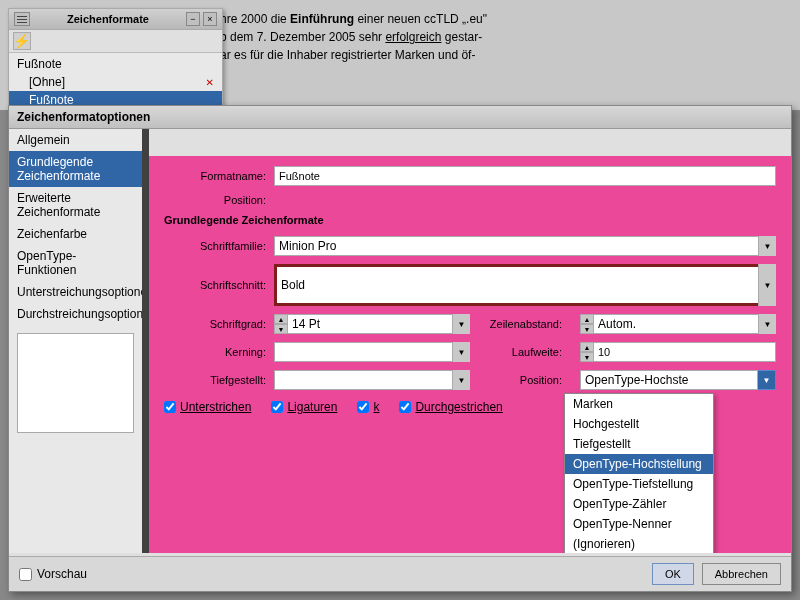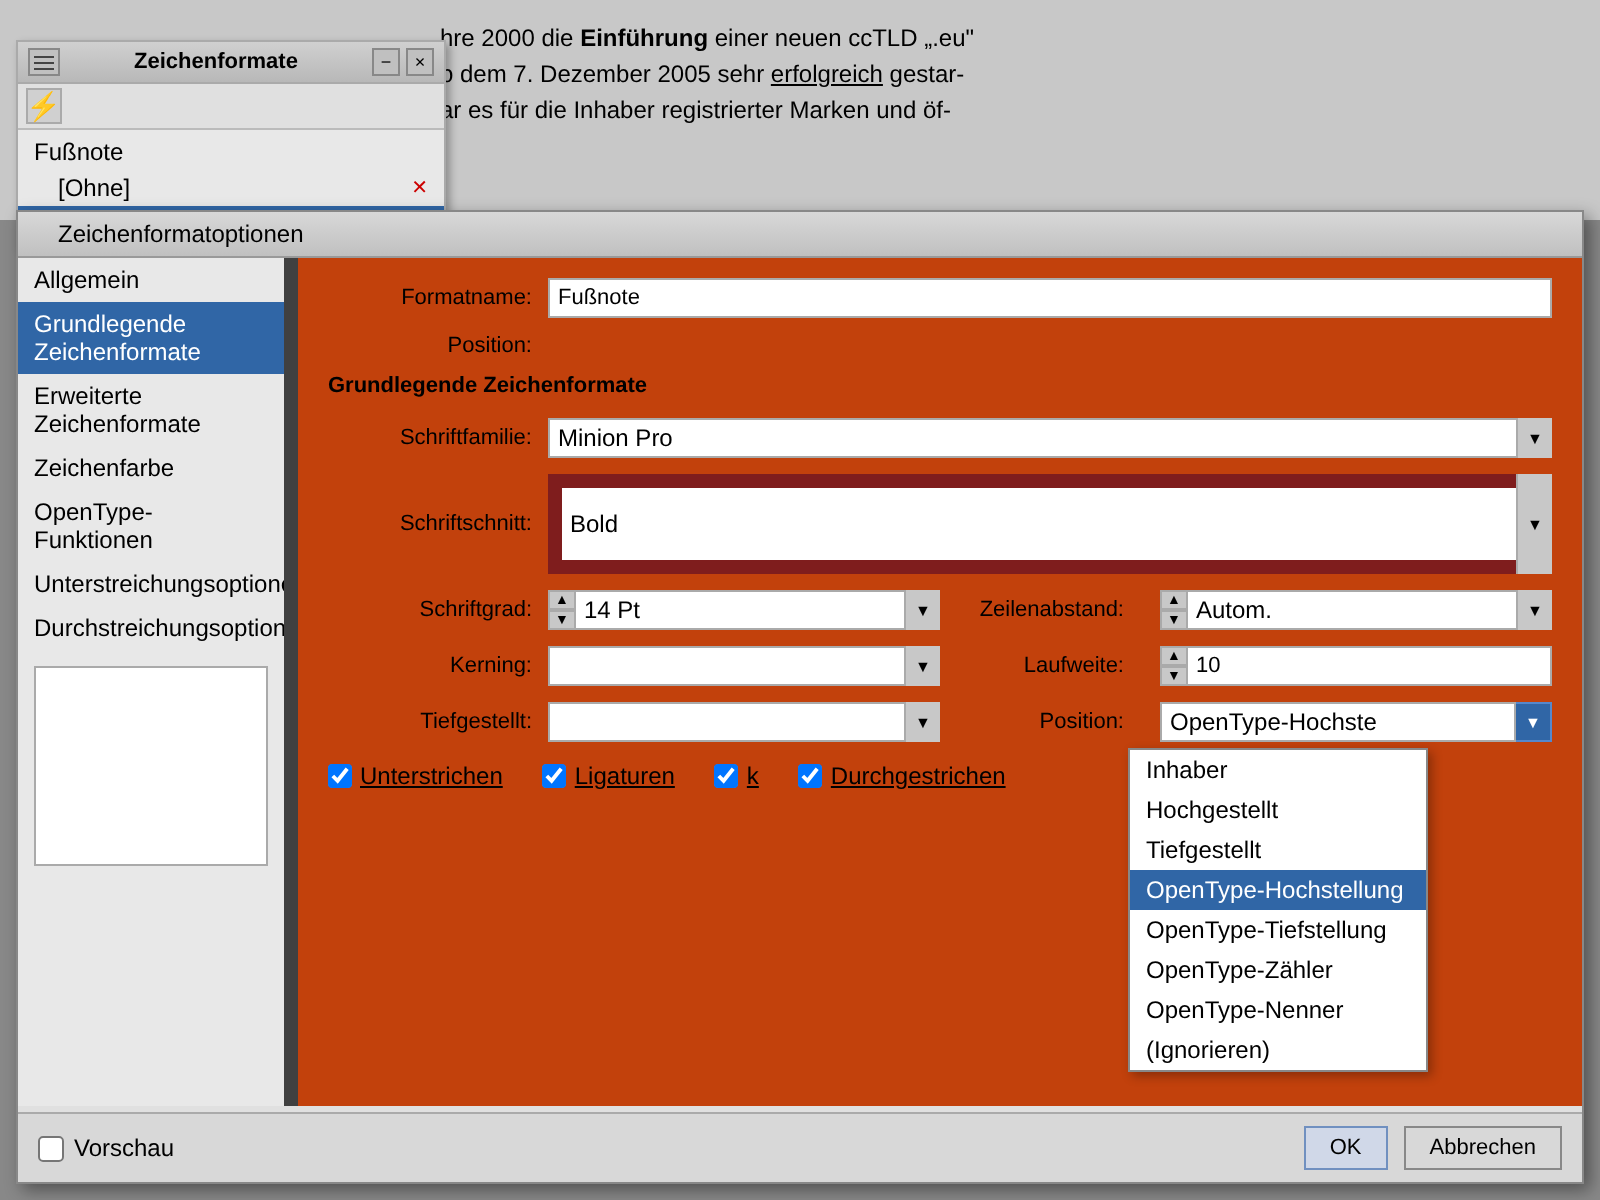--- a/index.html
+++ b/index.html
@@ -22,21 +22,21 @@
       color: #000;
       line-height: 1.5;
     }
     .doc-text .underline {
       text-decoration: underline;
     }
 
     
     .zeichenformate-panel {
       position: absolute;
-      top: 20px;
+      top: 8px;
       left: 8px;
       width: 215px;
       background: #e8e8e8;
       border: 1px solid #aaa;
       box-shadow: 2px 2px 4px rgba(0,0,0,0.3);
     }
     .zf-titlebar {
       background: linear-gradient(to bottom, #d0d0d0, #b8b8b8);
       padding: 3px 5px;
       display: flex;
@@ -131,24 +131,24 @@
       top: 105px;
       left: 8px;
       right: 8px;
       bottom: 8px;
       background: #e0e0e0;
       border: 1px solid #888;
       box-shadow: 3px 3px 8px rgba(0,0,0,0.4);
     }
     .dialog-titlebar {
       background: linear-gradient(to bottom, #d8d8d8, #c0c0c0);
-      padding: 4px 20px;
+      padding: 4px 8px;
       border-bottom: 1px solid #999;
       font-size: 12px;
-      font-weight: normal;
+      font-weight: bold;
     }
     .dialog-body {
       display: flex;
       height: calc(100% - 26px - 35px);
     }
 
     
     .dialog-sidebar {
       width: 140px;
       background: #e8e8e8;
@@ -164,21 +164,22 @@
     .sidebar-item.active {
       background: #3066a6;
       color: white;
     }
 
     
     .dialog-content {
       flex: 1;
       padding: 10px 15px;
       overflow-y: auto;
-      background: #c2410c;
+      background: #ec4899;
+      margin-top: 27px;
     }
 
     .form-row {
       display: flex;
       align-items: center;
       margin-bottom: 8px;
     }
     .form-label {
       width: 110px;
       text-align: right;
@@ -459,21 +460,21 @@
           <div class="form-select" style="display:flex;align-items:center;height:20px;border:1px solid #aaa;background:white;padding:0 4px;padding-right:20px;">
             <span>Minion Pro</span>
           </div>
           <div class="select-arrow">▼</div>
         </div>
       </div>
 
       <div class="form-row">
         <div class="form-label">Schriftschnitt:</div>
         <div class="select-wrapper">
-          <div class="form-select" style="display:flex;align-items:center;height:16px;border:7px solid #7f1d1d;background:white;padding:18px 4px;padding-right:20px;">
+          <div class="form-select" style="display:flex;align-items:center;height:16px;border:3px solid #7f1d1d;background:white;padding:18px 4px;padding-right:20px;">
             <span>Bold</span>
           </div>
           <div class="select-arrow">▼</div>
         </div>
       </div>
 
       <div class="form-row">
         <div class="form-label">Schriftgrad:</div>
         <div style="display:flex;align-items:center;flex:1;gap:10px;">
           <div class="spinner-wrapper" style="flex:1;">
@@ -539,21 +540,21 @@
               <span>OpenType-Hochste</span>
             </div>
             <div class="position-dropdown-btn">▼</div>
           </div>
         </div>
       </div>
 
       <div style="position:relative;">
         <div class="dropdown-overlay" style="left: 400px; top: -5px;">
           <div class="dropdown-item">
-            <span>Inhaber</span>
+            <span>Marken</span>
           </div>
           <div class="dropdown-item">
             <span>Hochgestellt</span>
           </div>
           <div class="dropdown-item">
             <span>Tiefgestellt</span>
           </div>
           <div class="dropdown-item selected">
             <span>OpenType-Hochstellung</span>
           </div>

